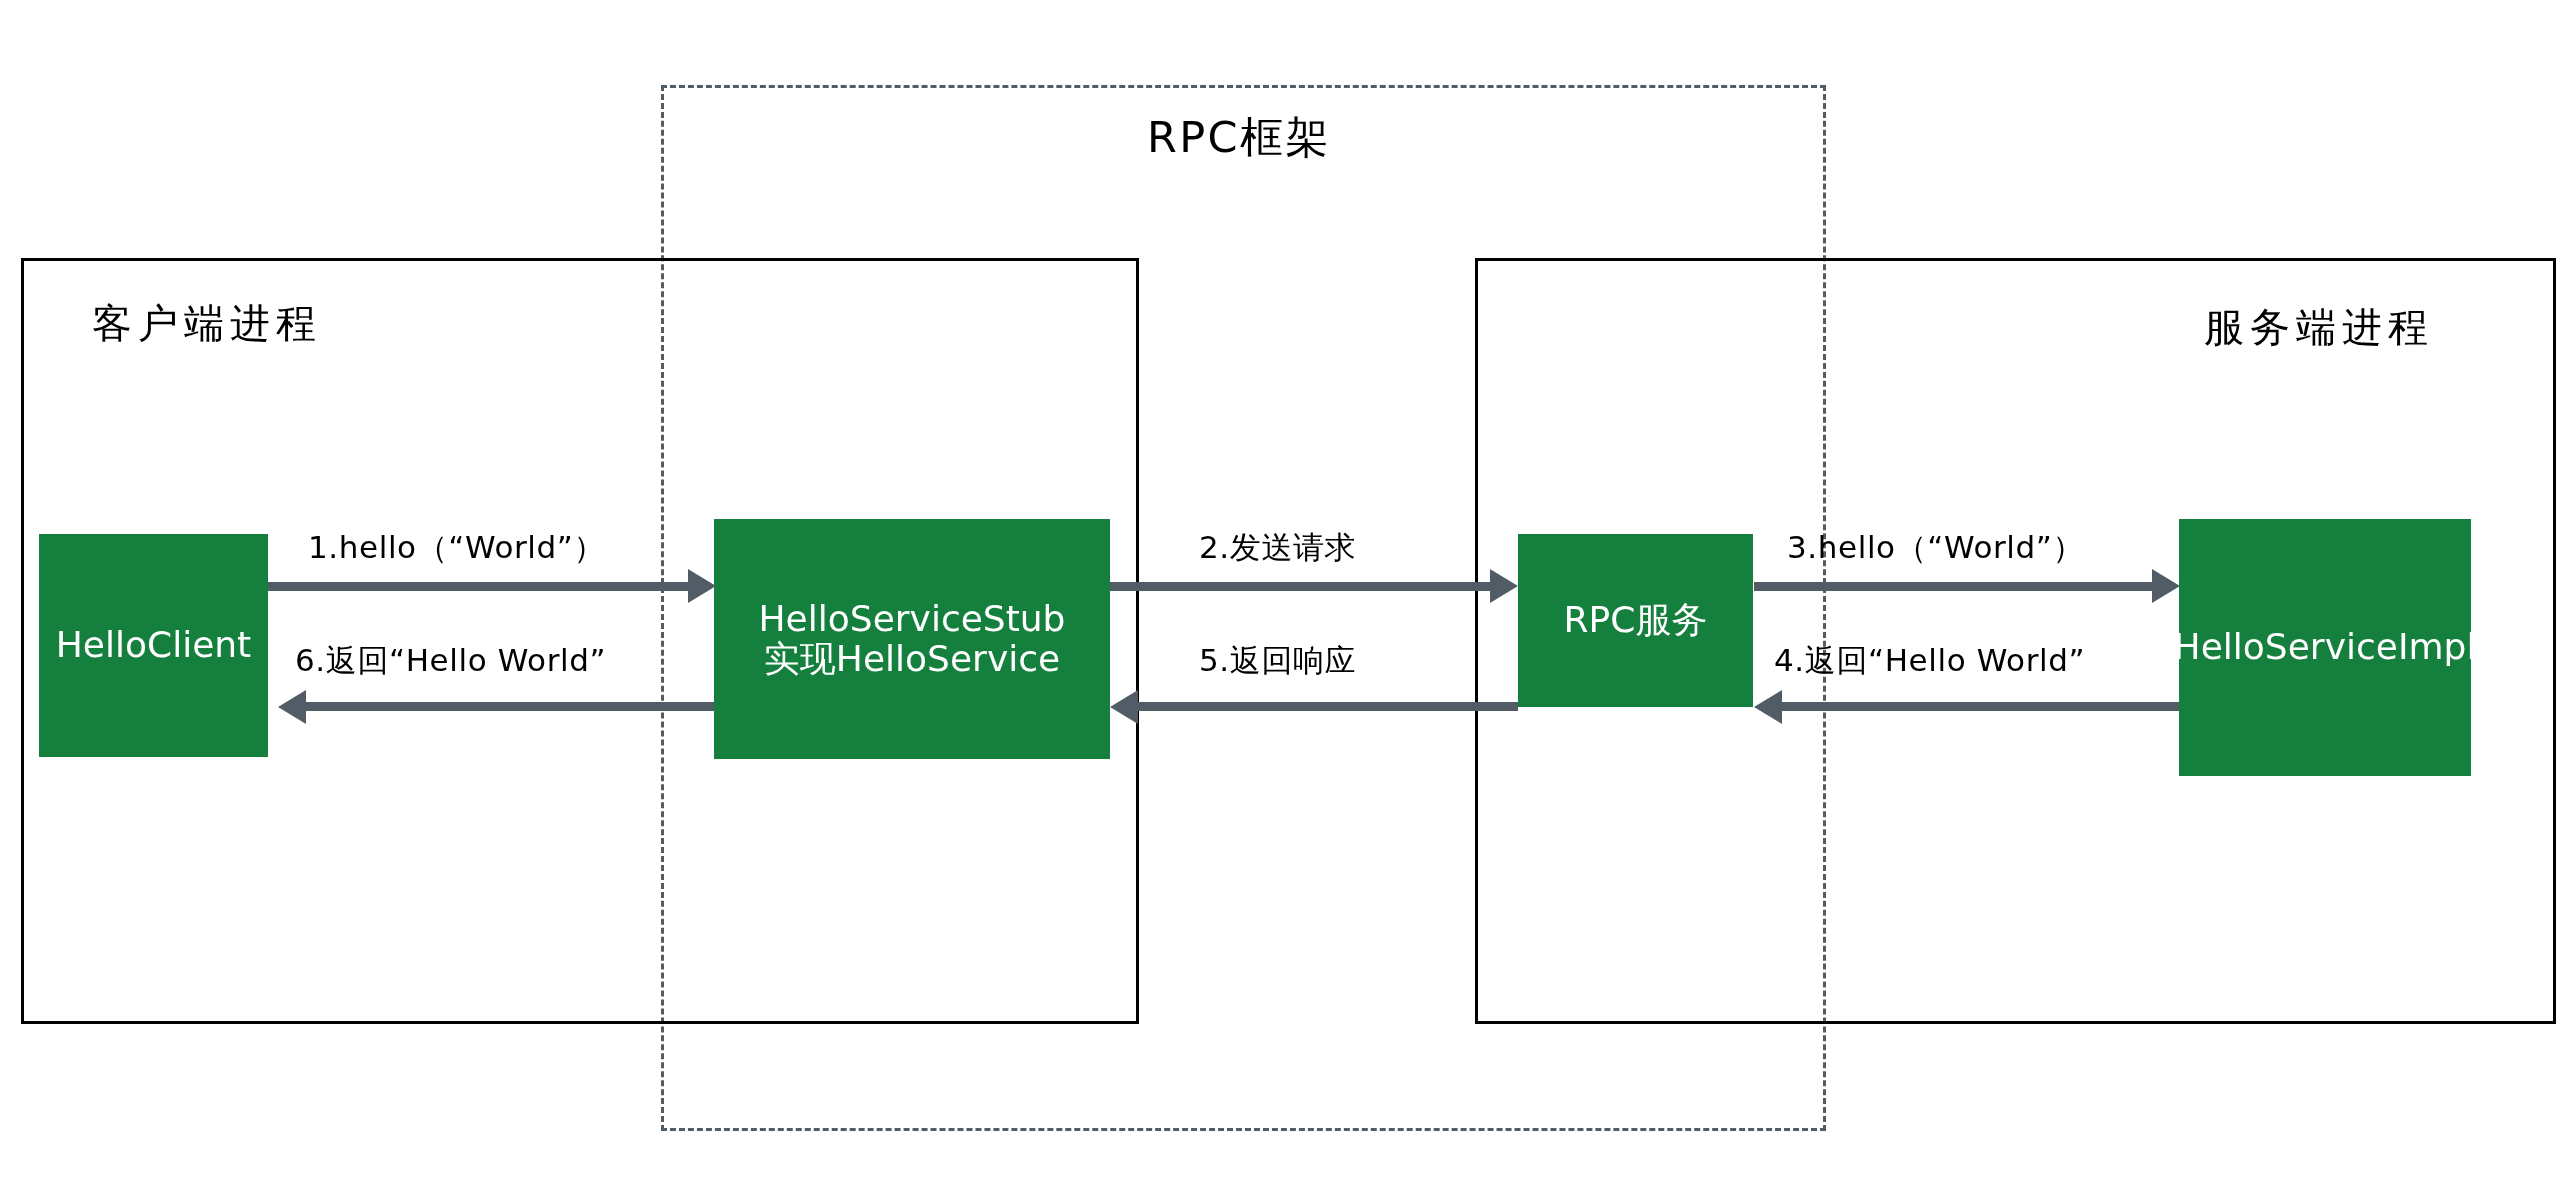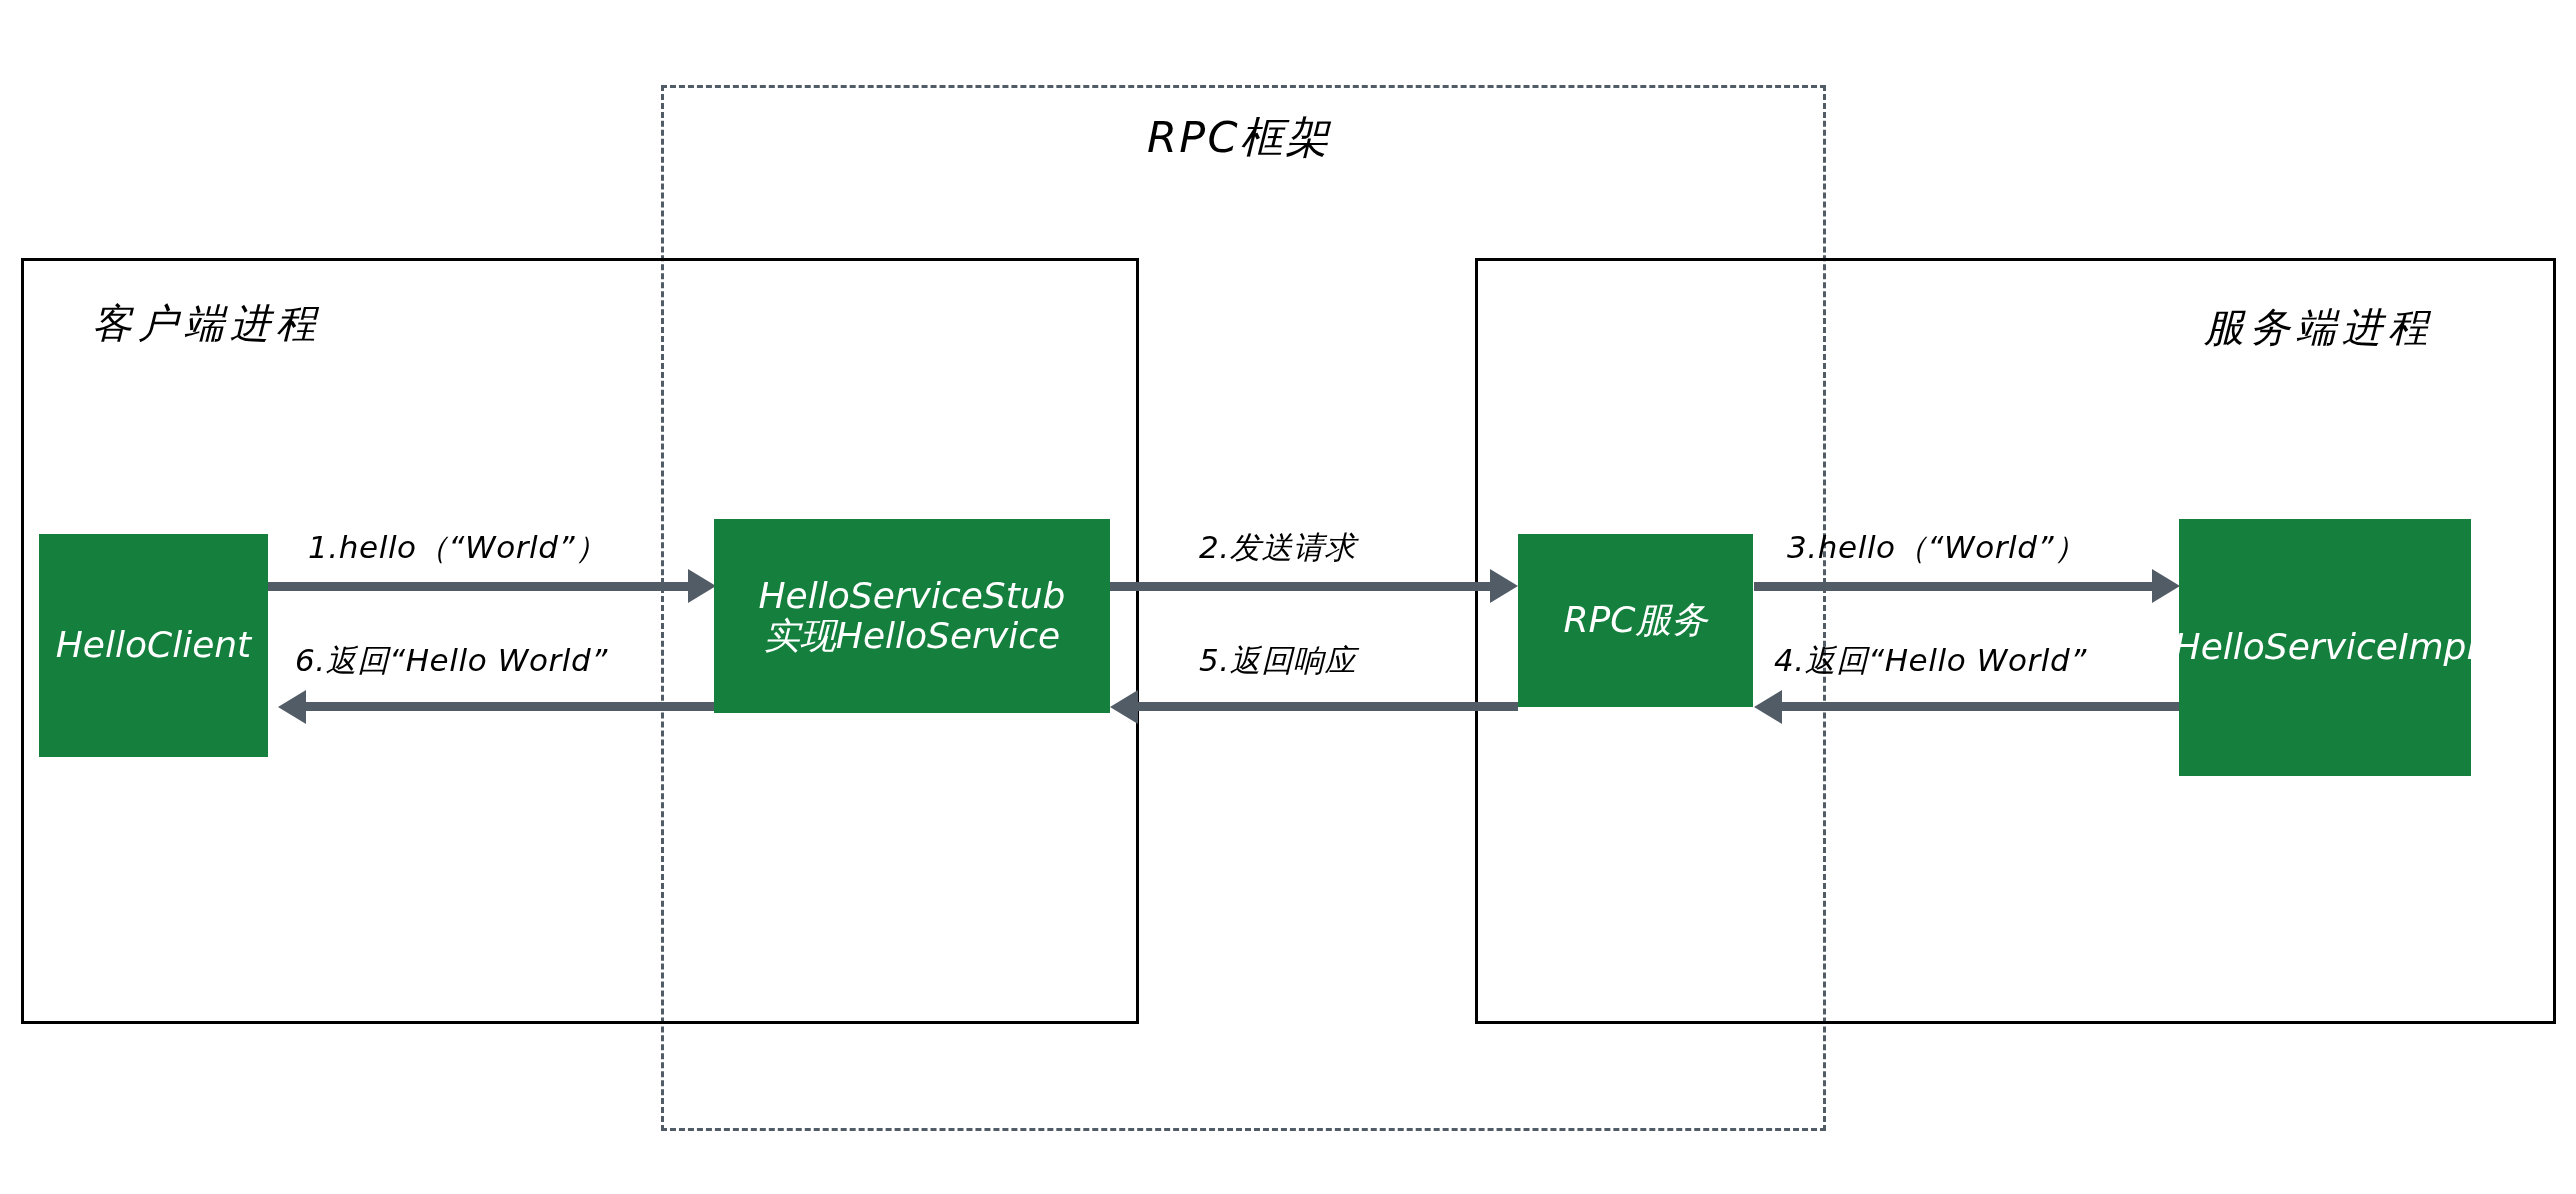--- a/index.html
+++ b/index.html
@@ -9,21 +9,20 @@
   }
   body {
     font-family: "DejaVu Sans", "Liberation Sans", sans-serif;
   }
   #canvas {
     position: relative;
     width: 2576px;
     height: 1194px;
     background: #ffffff;
     overflow: hidden;
-    font-style: italic;
   }
 
   
   .process-box {
     position: absolute;
     border: 3.6px solid #000000;
     background: transparent;
     box-sizing: border-box;
   }
   .process-label {
@@ -114,21 +113,21 @@
   <div class="process-box" style="left:20.5px; top:258px; width:1118px; height:766px;"></div>
   <div class="process-label" style="left:60px; top:296px;margin-left:32px;">客户端进程</div>
 
   <div class="process-box" style="left:1475px; top:258px; width:1081px; height:766px;"></div>
   <div class="process-label" style="left:2204px; top:300px;">服务端进程</div>
 
   <div class="node" style="left:39px; top:534px; width:229px; height:223px;">
     <span class="node-line">HelloClient</span>
   </div>
 
-  <div class="node" style="left:714px; top:519px; width:396px; height:194px;">
+  <div class="node" style="left:714px; top:519px; width:396px; height:240px;">
     <span class="node-line">HelloServiceStub</span>
     <span class="node-line">实现HelloService</span>
   </div>
 
   <div class="node" style="left:1518px; top:534px; width:235px; height:173px;">
     <span class="node-line">RPC服务</span>
   </div>
 
   <div class="node" style="left:2179px; top:519px; width:292px; height:257px;">
     <span class="node-line">HelloServiceImpl</span>

